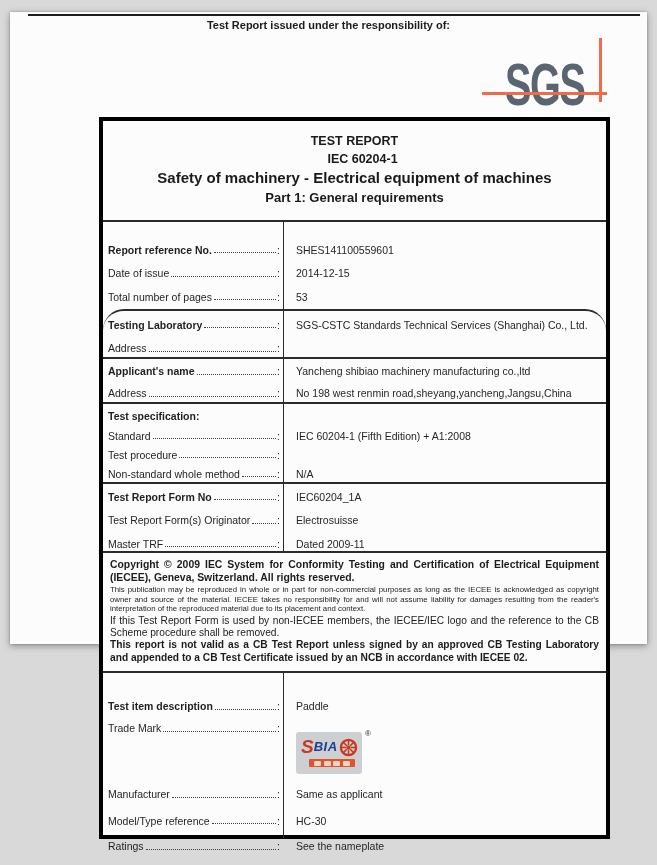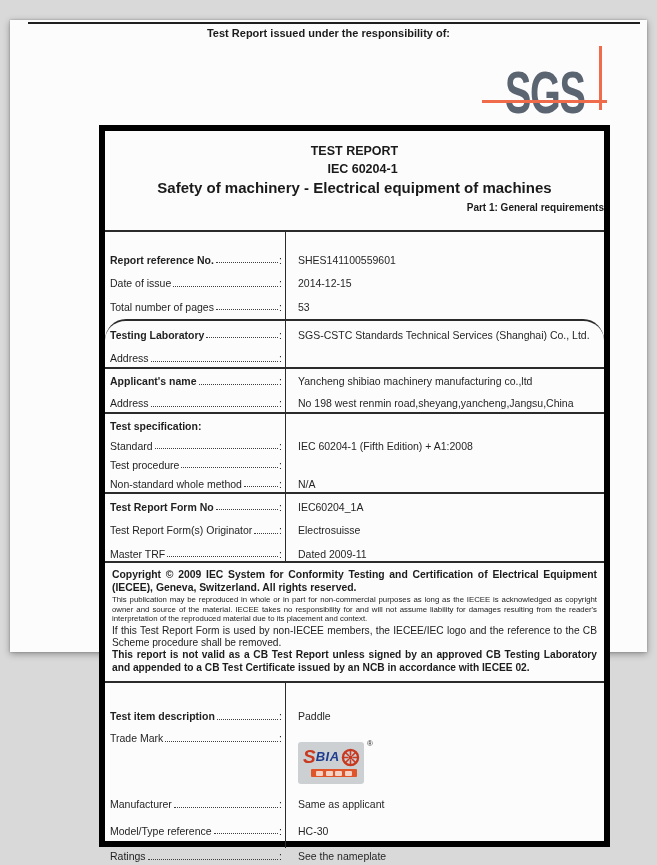--- a/index.html
+++ b/index.html
@@ -6,53 +6,52 @@
   html,body { width:657px; height:865px; }
   body {
     font-family: "Liberation Sans", "DejaVu Sans", sans-serif;
     background:#d9d9d9; overflow:hidden; position:relative;
   }
   .canvas { position:absolute; inset:0; }
   .page {
     position:absolute; left:10px; top:12px; width:637px; height:632px;
     background:#fcfcfc;
     box-shadow: 0 2px 7px rgba(0,0,0,.35), 0 0 2px rgba(0,0,0,.25);
-    margin-top: 8px;
   }
   .top-rule { position:absolute; left:18px; top:2px; width:612px; height:2px; background:#1f1f1f; }
   .header-note {
     position:absolute; left:0; right:0; top:7px; text-align:center;
     font-weight:bold; font-size:11px; color:#1c1c1c; letter-spacing:0;
   }
   
   .sgs-logo { position:absolute; left:460px; top:18px; width:160px; height:90px; }
   .sgs-text {
     position:absolute; left:35px; bottom:12px;
     font-size:60px; font-weight:bold; color:#5b6572; line-height:46px;
     letter-spacing:-2px; transform:scaleX(.66); transform-origin:left bottom;
     font-family:"Liberation Sans","DejaVu Sans",sans-serif;
   }
   .sgs-vline { position:absolute; left:129px; top:8px; width:2.5px; height:64px; background:#ef6b4a; }
   .sgs-hline { position:absolute; left:12px; top:62px; width:125px; height:2.5px; background:#ef6b4a; }
   
   .report-table {
     position:absolute; left:89px; top:105px; width:511px; height:722px;
-    border:6px solid #000000; background:#fcfcfc;
+    border:4px solid #000000; background:#fcfcfc;
   }
   .sec { position:relative; width:100%; border-top:2px solid #2b2b2b; }
   .sec:first-child { border-top:none; }
   .sec.vline::before {
     content:""; position:absolute; left:180px; top:-2px; bottom:0;
     border-left:1.5px solid #2b2b2b;
   }
   .sec-title { height:99px; text-align:center; color:#1a1a1a; padding-top:12px; }
   .sec-title .t1 { font-size:12.5px; font-weight:bold; line-height:17px; }
   .sec-title .t2 { font-size:12.5px; font-weight:bold; line-height:18px;padding-left:16px; }
   .sec-title .t3 { font-size:15px;   font-weight:bold; line-height:20px; }
-  .sec-title .t4 { font-size:10px; font-weight:bold; line-height:19px;text-align:right; }
+  .sec-title .t4 { font-size:13px; font-weight:bold; line-height:19px; }
   .sec-report-ref { height:89px; padding-top:16px; }
   .sec-testing-lab { height:48px; padding-top:2px;border-radius:21px; }
   .sec-applicant { height:45px; padding-top:1px; }
   .sec-test-spec { height:80px; padding-top:2px; }
   .sec-trf { height:69px; padding-top:1px; }
   .sec-copyright { height:120px; padding:6px 7px 0 7px; }
   .sec-test-item { height:167px; padding-top:20px; }
   
   .row { display:flex; height:23.5px; align-items:center; }
   .sec-applicant .row { height:22px; }

